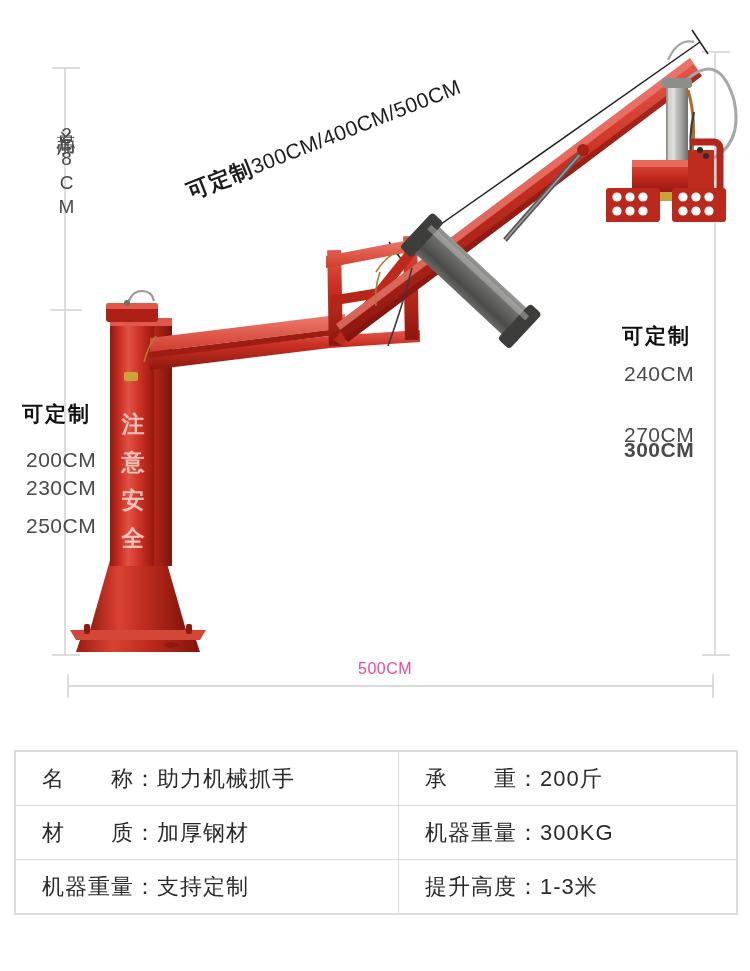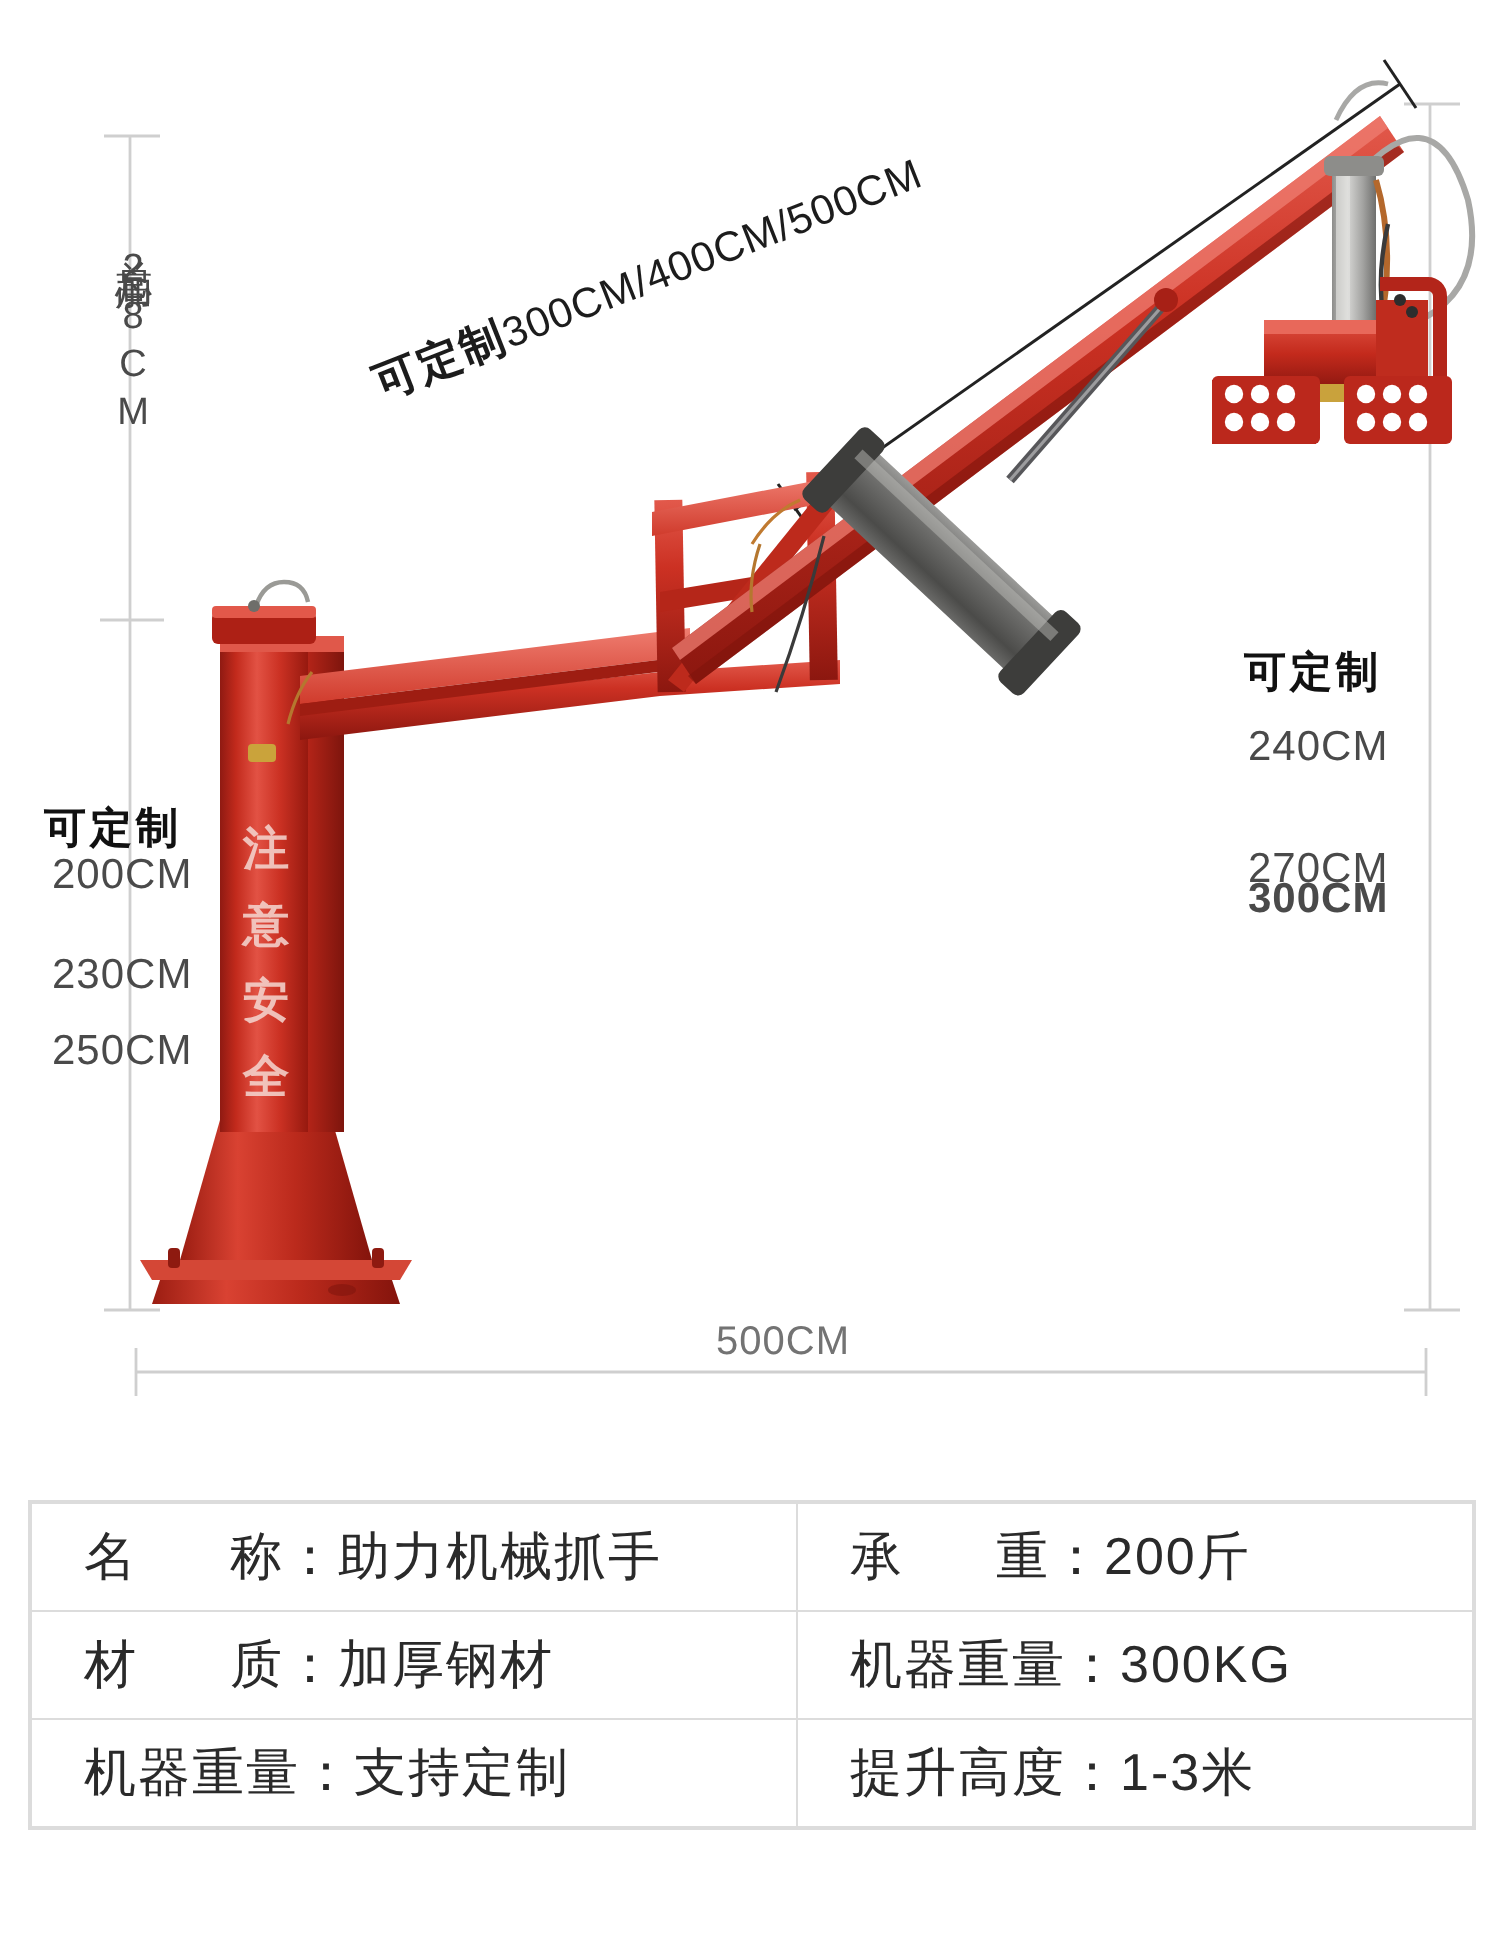--- a/index.html
+++ b/index.html
@@ -13,52 +13,52 @@
   #illus{position:absolute;left:0;top:0;width:750px;height:720px;}
   #illus svg{position:absolute;left:0;top:0;}
 
   
   .lbl{position:absolute;white-space:nowrap;color:#3b3b3b;letter-spacing:.5px;}
 
   .dimtxt{font-size:21px;color:#4a4a4a;}
 
   
   #left-head{left:22px;top:400px;font-size:21px;font-weight:bold;color:#111;letter-spacing:2px;}
-  #left-v1{left:26px;top:426px;}
+  #left-v1{left:26px;top:448px;}
   #left-v2{left:26px;top:476px;}
   #left-v3{left:26px;top:514px;}
 
   
   #right-head{left:622px;top:322px;font-size:21px;font-weight:bold;color:#111;letter-spacing:2px;}
   #right-v1{left:624px;top:362px;}
   #right-v2{left:624px;top:400px;margin-top:23px;}
   #right-v3{left:624px;top:438px;font-weight:bold;}
 
   
   #tot-h{position:absolute;left:53px;top:115px;
          writing-mode:vertical-rl;text-orientation:upright;
          font-size:19px;color:#4a4a4a;letter-spacing:3px;white-space:nowrap;
          height:200px;}
 
   
-  #span-txt{left:358px;top:660px;font-size:20px;color:#737373;}
+  #span-txt{left:358px;top:660px;font-size:16px;color:#ec4899;}
 
   
   #arm-lbl{position:absolute;left:188px;top:178px;
            transform:rotate(-21.5deg);transform-origin:0 50%;
            font-size:21px;color:#1c1c1c;white-space:nowrap;}
   #arm-lbl .kz{font-weight:bold;letter-spacing:1px;font-size:22px;}
   #arm-lbl .nums{font-weight:500;letter-spacing:.5px;}
 
   
   #spec{position:absolute;left:14px;top:750px;width:722px;
         border:1px solid #dcdcdc;border-collapse:collapse;background:#fff;}
   #spec table{width:100%;border-collapse:collapse;table-layout:fixed;}
   #spec td{border:1px solid #dcdcdc;height:53px;padding:0 0 0 26px;
-           font-size:26px;color:#2a2a2a;vertical-align:middle;white-space:nowrap;
+           font-size:22px;color:#2a2a2a;vertical-align:middle;white-space:nowrap;
            letter-spacing:1px;}
   #spec td.c1{width:356px;}
   #spec .k{display:inline-block;}
   #spec .sp{display:inline-block;width:46px;}
 </style>
 </head>
 <body>
 
 <div id="stage">
 

